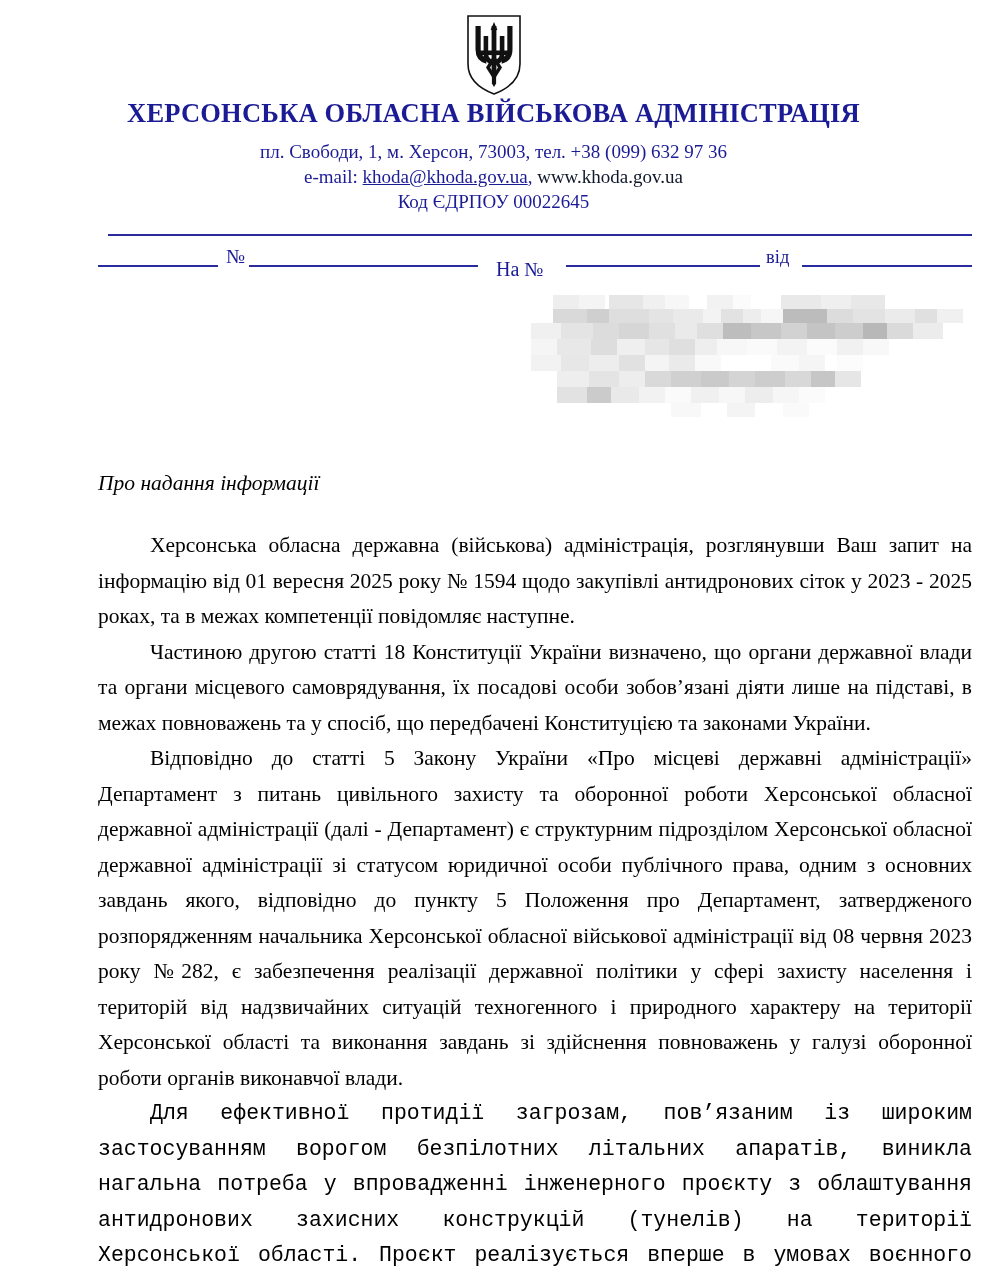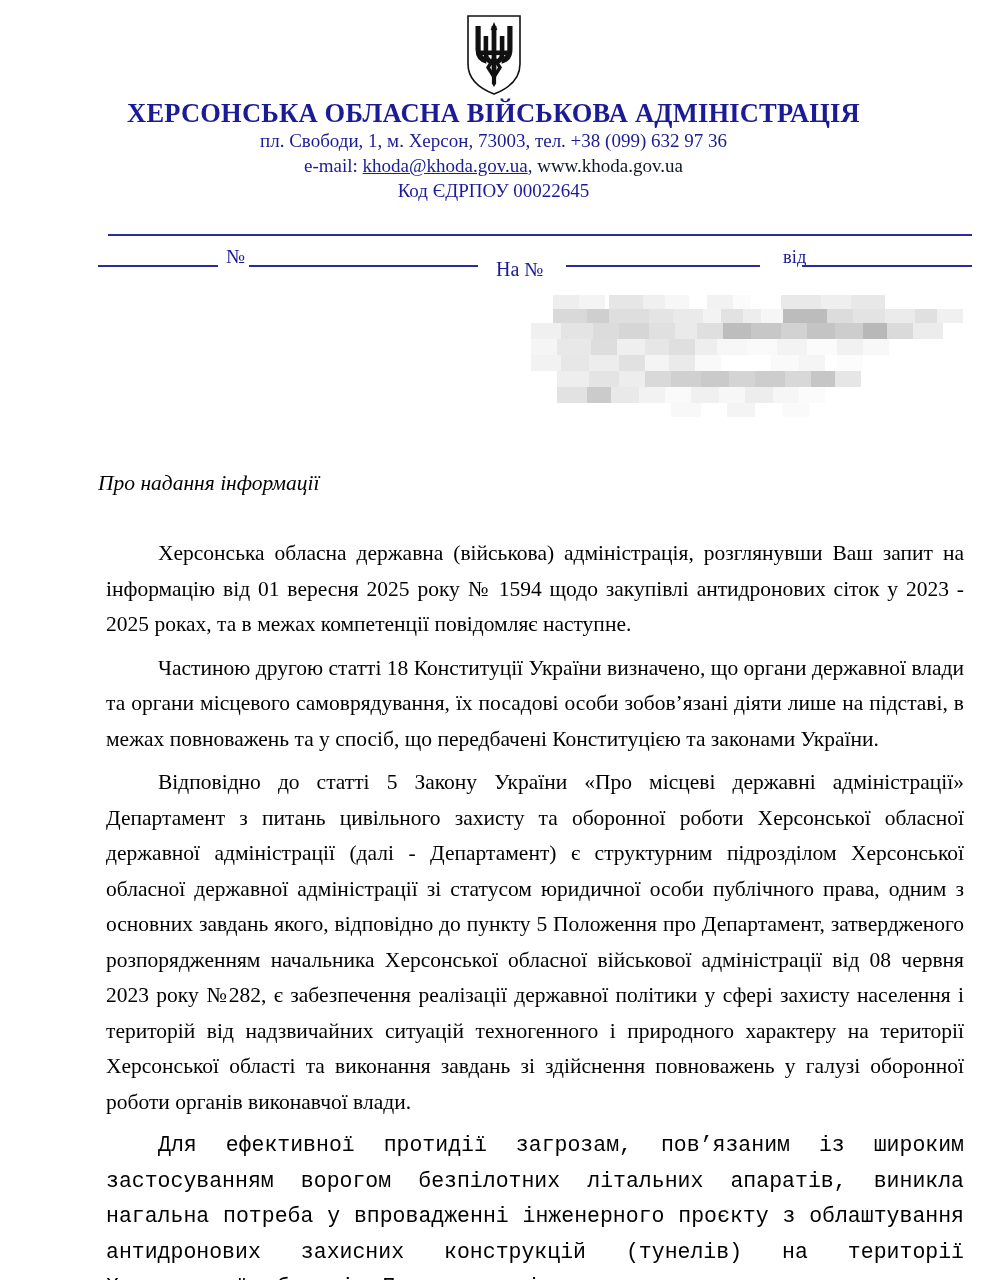--- a/index.html
+++ b/index.html
@@ -50,20 +50,21 @@
   }
   .org-title {
     color: #1b1b96;
     font-weight: bold;
     font-size: 26.5px;
     letter-spacing: 0.2px;
     line-height: 1.05;
     white-space: nowrap;
   }
   .contact-block {
+    margin-top: 11px;
     color: #1b1b96;
     font-size: 19px;
     line-height: 1.33;
     text-align: center;
   }
   .contact-line {
     white-space: nowrap;
   }
   .email-link {
     color: #1b1b96;
@@ -114,21 +115,21 @@
   }
   .ref-label {
     position: absolute;
     color: #1b1b96;
     font-size: 20px;
     line-height: 1;
     white-space: nowrap;
   }
   .ref-label.num-1 { top: 12px; left: 128px; }
   .ref-label.na-num { top: 25px; left: 398px; }
-  .ref-label.vid   { top: 14px; left: 668px; font-size: 18.5px; margin-left: 17px; }
+  .ref-label.vid   { top: 14px; left: 668px; font-size: 18.5px; }
 
   
   .redacted {
     position: absolute;
     top: 281px;
     left: 531px;
     width: 449px;
     height: 140px;
   }
   .redacted svg { display: block; }
@@ -148,21 +149,21 @@
     top: 528px;
     left: 98px;
     width: 874px;
     font-size: 21.5px;
     line-height: 35.5px;
     text-align: justify;
     text-justify: inter-word;
     hyphens: none;
   }
   .body-text p {
-    margin: 8px;
+    margin: 0;
     text-indent: 52px;
   }
   .body-text p:last-child {
     text-align: justify;
     font-family: Liberation Mono, monospace;
   }
 </style>
 </head>
 <body>
 

